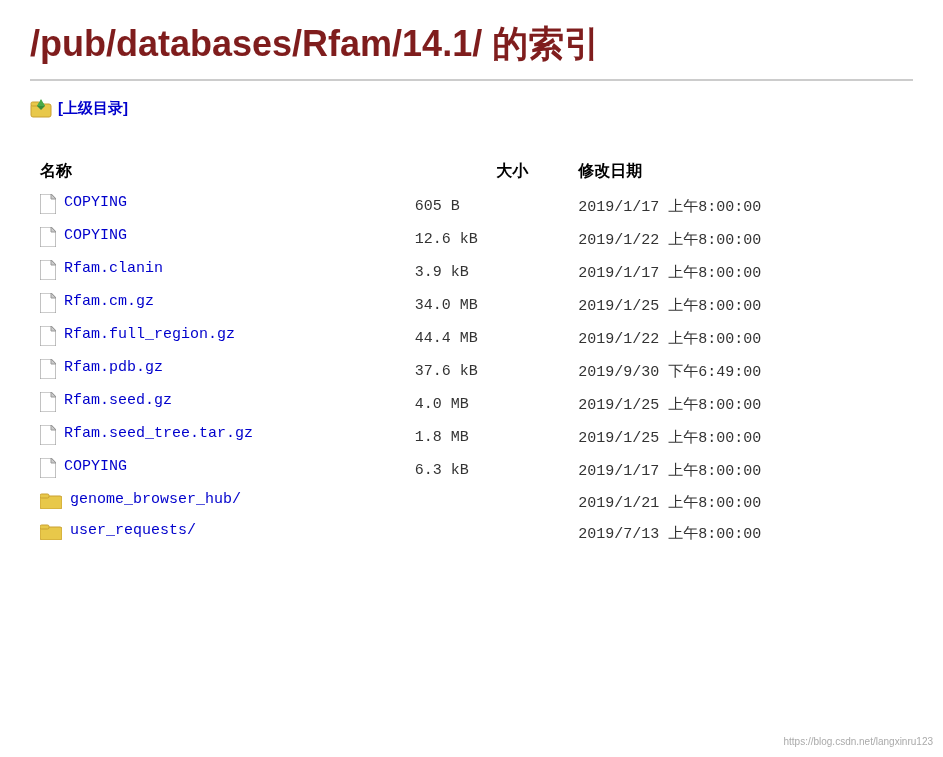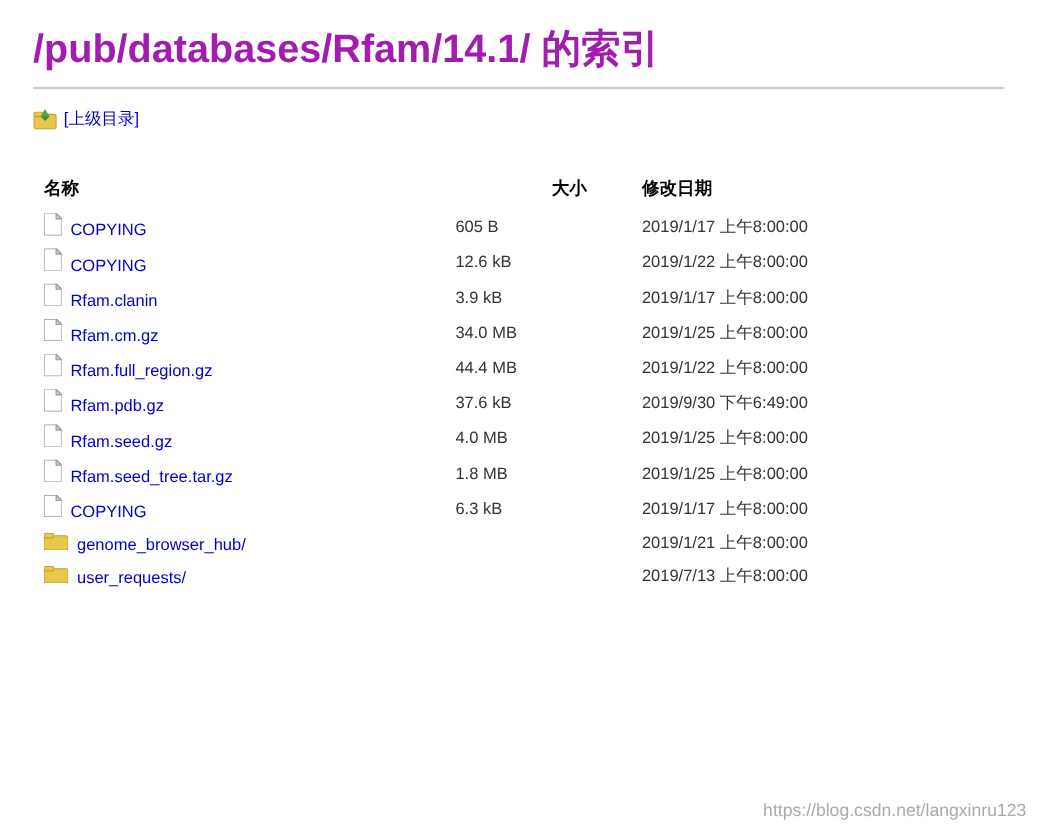--- a/index.html
+++ b/index.html
@@ -11,40 +11,42 @@
       font-family: "Microsoft YaHei", "SimHei", Arial, sans-serif;
       background: #ffffff;
       color: #000000;
       padding: 20px 30px;
       width: 943px;
       min-height: 757px;
     }
     h1 {
       font-size: 36px;
       font-weight: bold;
-      color: #a21caf;
+      color: #7f1d1d;
       margin-bottom: 10px;
       border-bottom: 2px solid #cccccc;
       padding-bottom: 10px;
     }
     .parent-dir {
       margin: 16px 0 36px 0;
       display: flex;
       align-items: center;
       gap: 6px;
+      font-weight: bold;
     }
     .parent-dir a {
       color: #0000cc;
       text-decoration: none;
       font-size: 15px;
     }
     table {
       width: 100%;
       border-collapse: collapse;
       margin-top: 10px;
+      font-family: Liberation Mono, monospace;
     }
     thead tr th {
       font-weight: bold;
       font-size: 16px;
       padding: 6px 10px 8px 10px;
       text-align: left;
     }
     thead tr th.col-size {
       text-align: right;
     }
@@ -52,21 +54,21 @@
       text-align: left;
       padding-left: 40px;
     }
     tbody tr td {
       padding: 4px 10px;
       font-size: 15px;
       vertical-align: middle;
     }
     tbody tr td.col-name {
       display: flex;
-      align-items: flex-end;
+      align-items: flex-start;
       gap: 8px;
     }
     tbody tr td.col-size {
       text-align: left;
       color: #333;
     }
     tbody tr td.col-date {
       padding-left: 40px;
       color: #333;
     }
@@ -75,21 +77,21 @@
       text-decoration: none;
     }
     a.folder-link {
       color: #0000cc;
       text-decoration: none;
     }
     .watermark {
       position: fixed;
       bottom: 10px;
       right: 10px;
-      font-size: 16px;
+      font-size: 10px;
       color: #aaaaaa;
       margin-left: 32px;
     }
   </style>
 </head>
 <body>
 
 <h1>/pub/databases/Rfam/14.1/ 的索引</h1>
 
 <div class="parent-dir">

